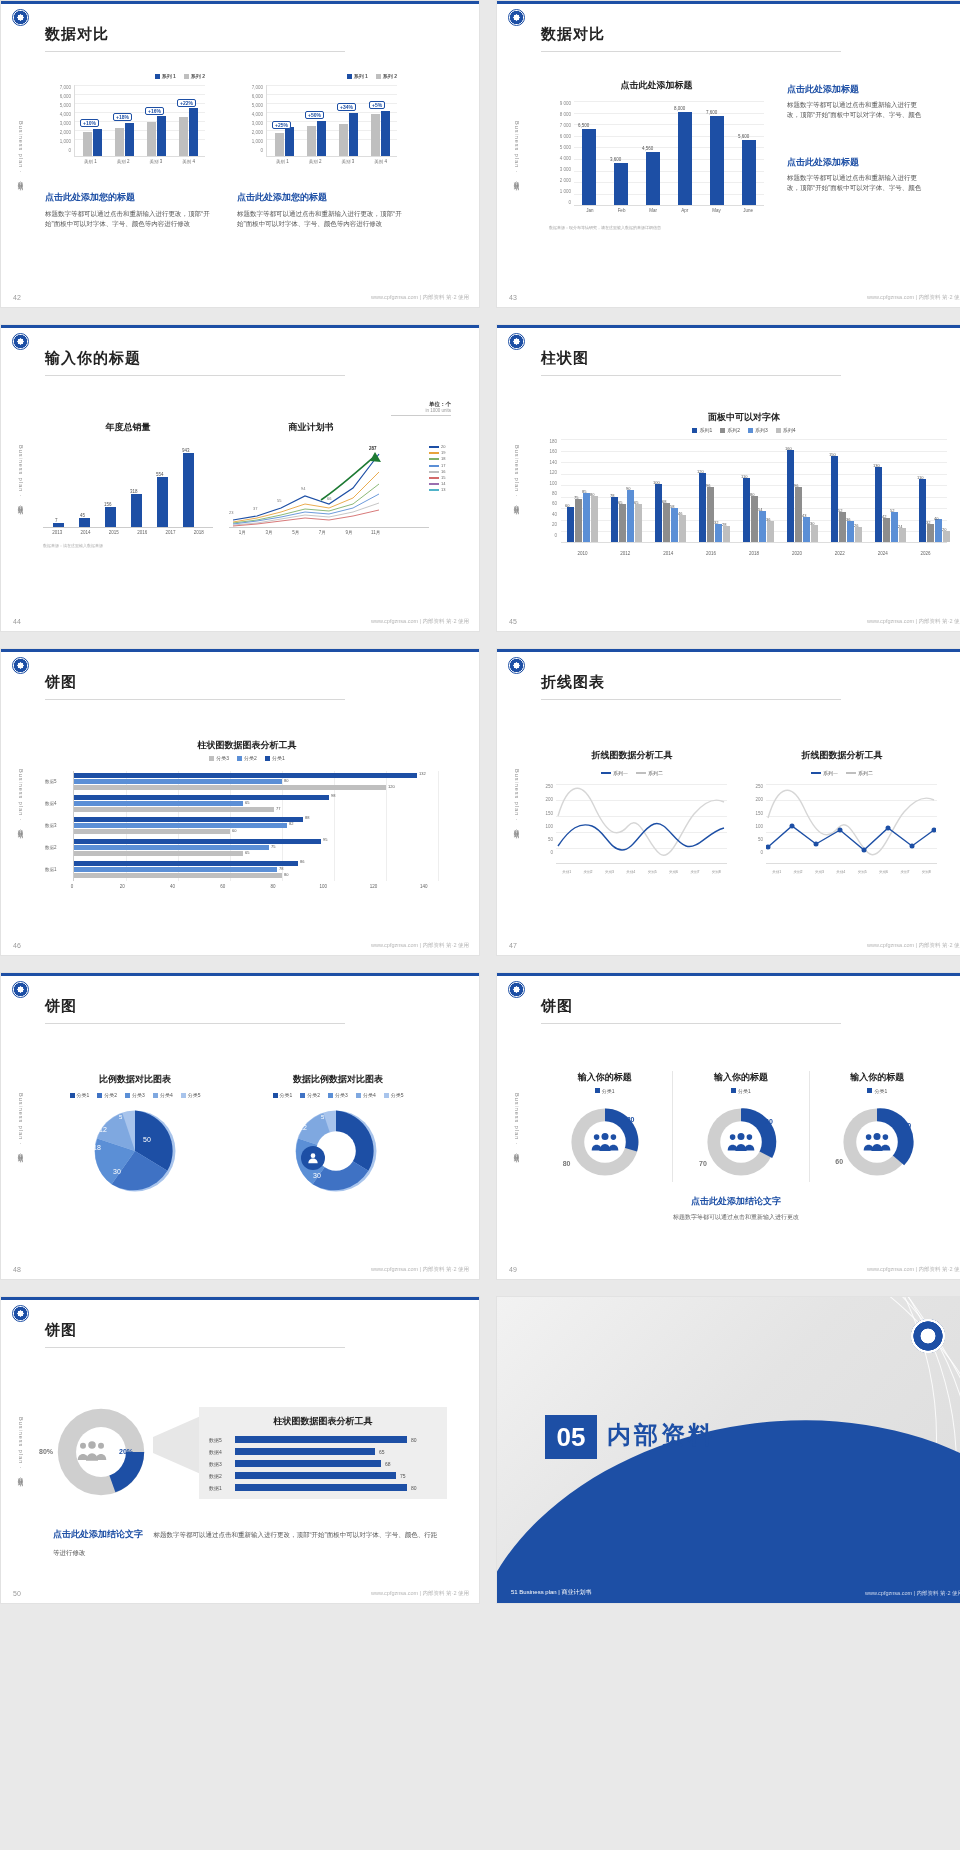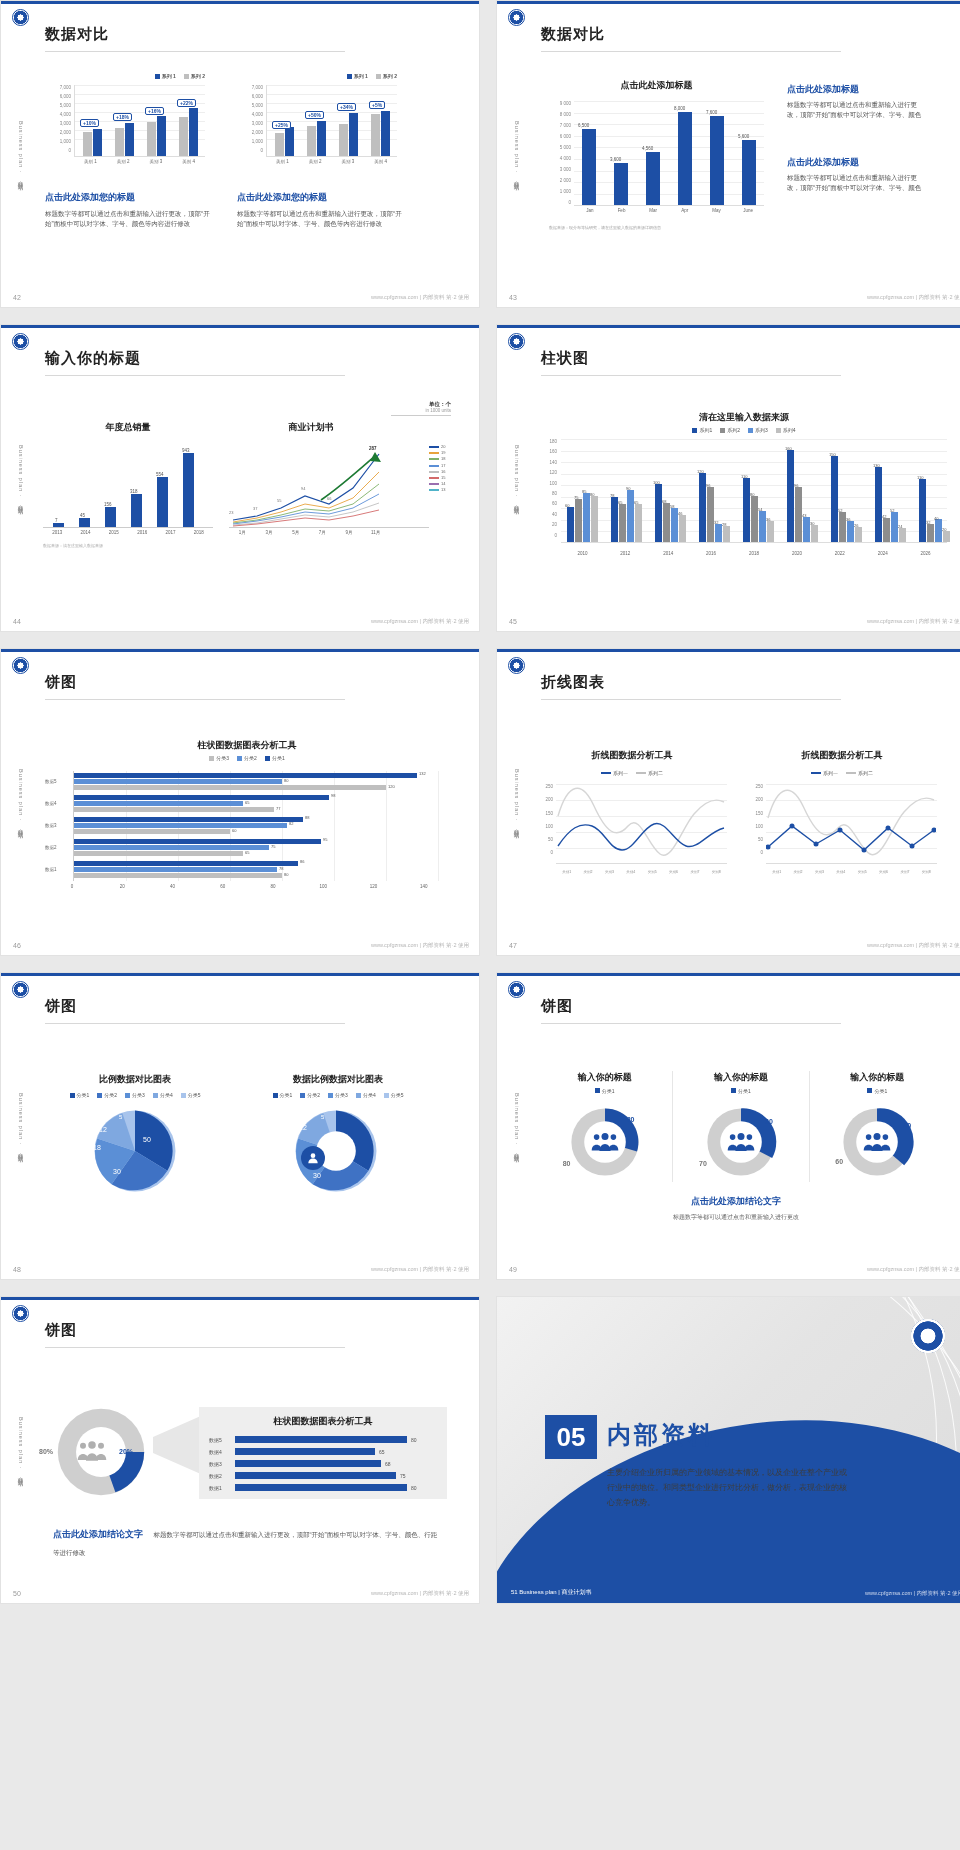--- a/index.html
+++ b/index.html
@@ -411,21 +411,21 @@
   </div>
 
   <div class="slide">
     <div class="topbar"></div>
     <div class="logo"></div>
     <div class="sidebar-text">Business plan · 商业计划书</div>
     <div class="sl-title">柱状图</div>
     <div class="underline"></div>
 
     <div style="position:absolute;left:44px;top:86px;right:28px;">
-      <div class="chart-title">清在这里输入数据来源</div>
+      <div class="chart-title">面板中可以对字体</div>
       <div class="legend">
         <span><i class="lg-box blue"></i>系列1</span>
         <span><i class="lg-box dgray"></i>系列2</span>
         <span><i class="lg-box lblue"></i>系列3</span>
         <span><i class="lg-box gray"></i>系列4</span>
       </div>
       <div style="position:relative;margin-top:6px;height:110px;">
         <div style="position:absolute;left:0;top:0;width:16px;height:104px;font-size:4.5px;color:#888;text-align:right;">
           <div style="height:10.4px">180</div>
             <div style="height:10.4px">160</div>
@@ -965,19 +965,18 @@
       <div class="arc" style="left:-320px;top:-210px;width:760px;height:700px;"></div>
       <div class="arc" style="left:-300px;top:-180px;width:760px;height:700px;"></div>
       <div class="arc" style="left:-280px;top:-150px;width:760px;height:700px;"></div>
       <div class="arc" style="left:-260px;top:-120px;width:760px;height:700px;"></div>
       <div class="arc" style="left:-240px;top:-90px;width:760px;height:700px;"></div>
       <div class="blue-wave2"></div>
       <div class="blue-wave"></div>
       <div class="cover-logo"></div>
       <div class="num-box">05</div>
       <div class="cover-h">内部资料</div>
-      <div class="cover-p">主要介绍企业所归属的产业领域的基本情况，以及企业在整个产业或行业中的地位。和同类型企业进行对比分析，做分析，表现企业的核心竞争优势。</div>
       <div class="cover-footer">51  Business plan | 商业计划书</div>
       <div class="cover-footer-r">www.cpfgznsa.com | 内部资料 第·2 使用</div>
     </div>
   </div>
 
 </div>
 
 </body></html>

